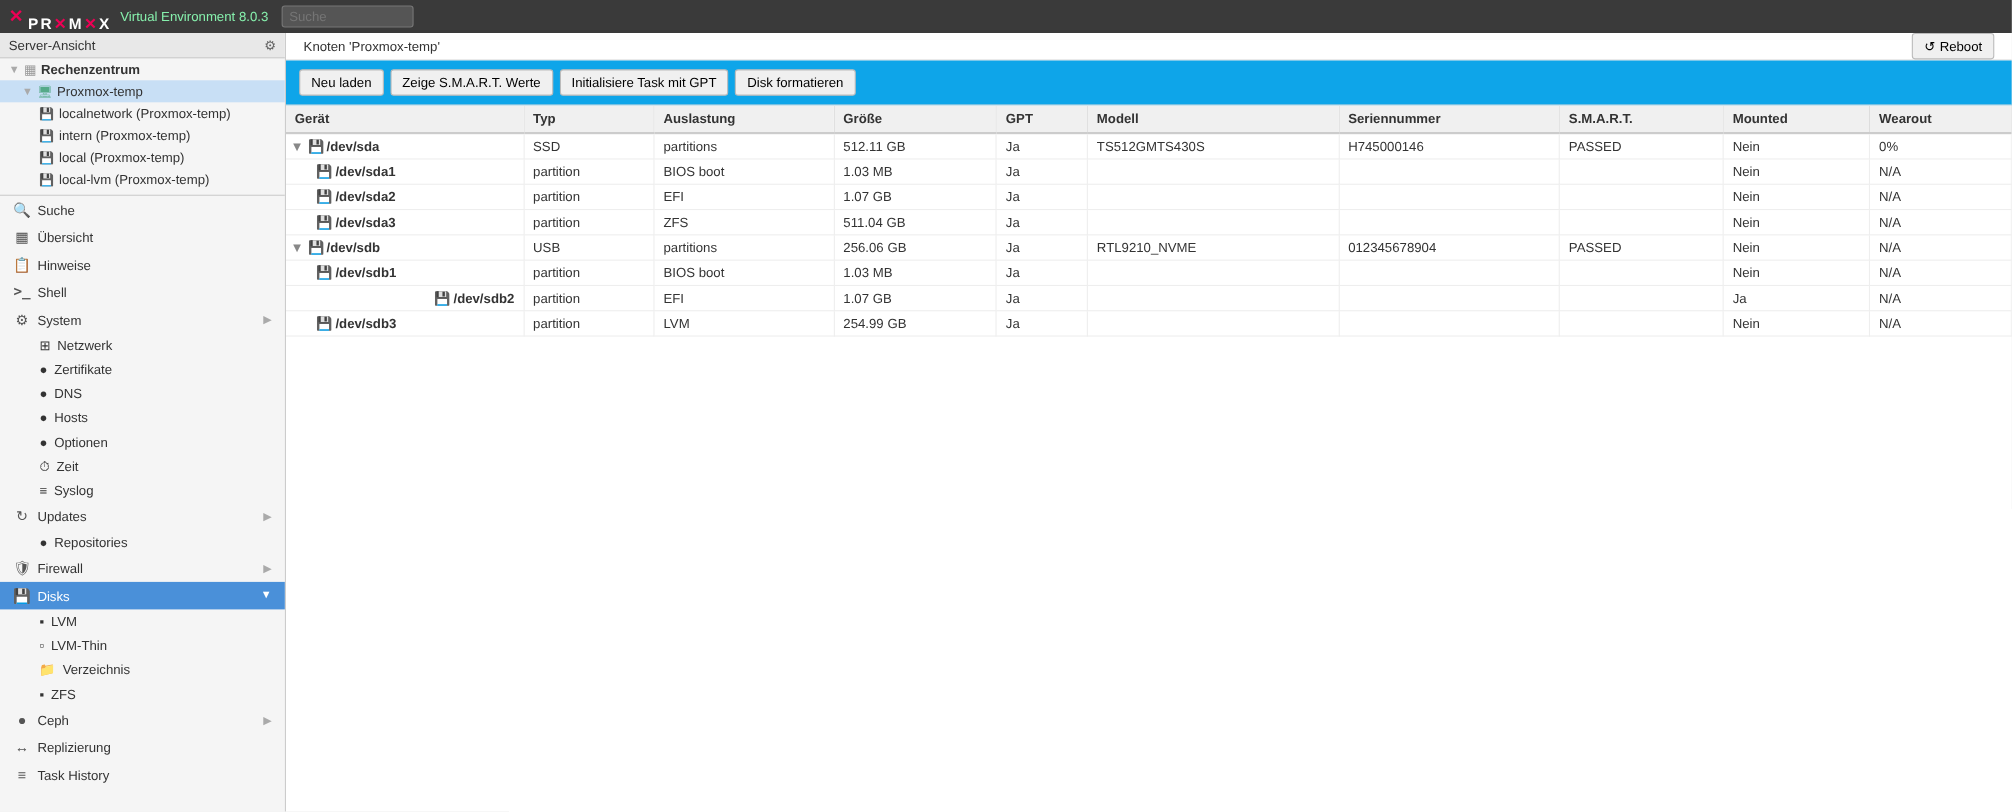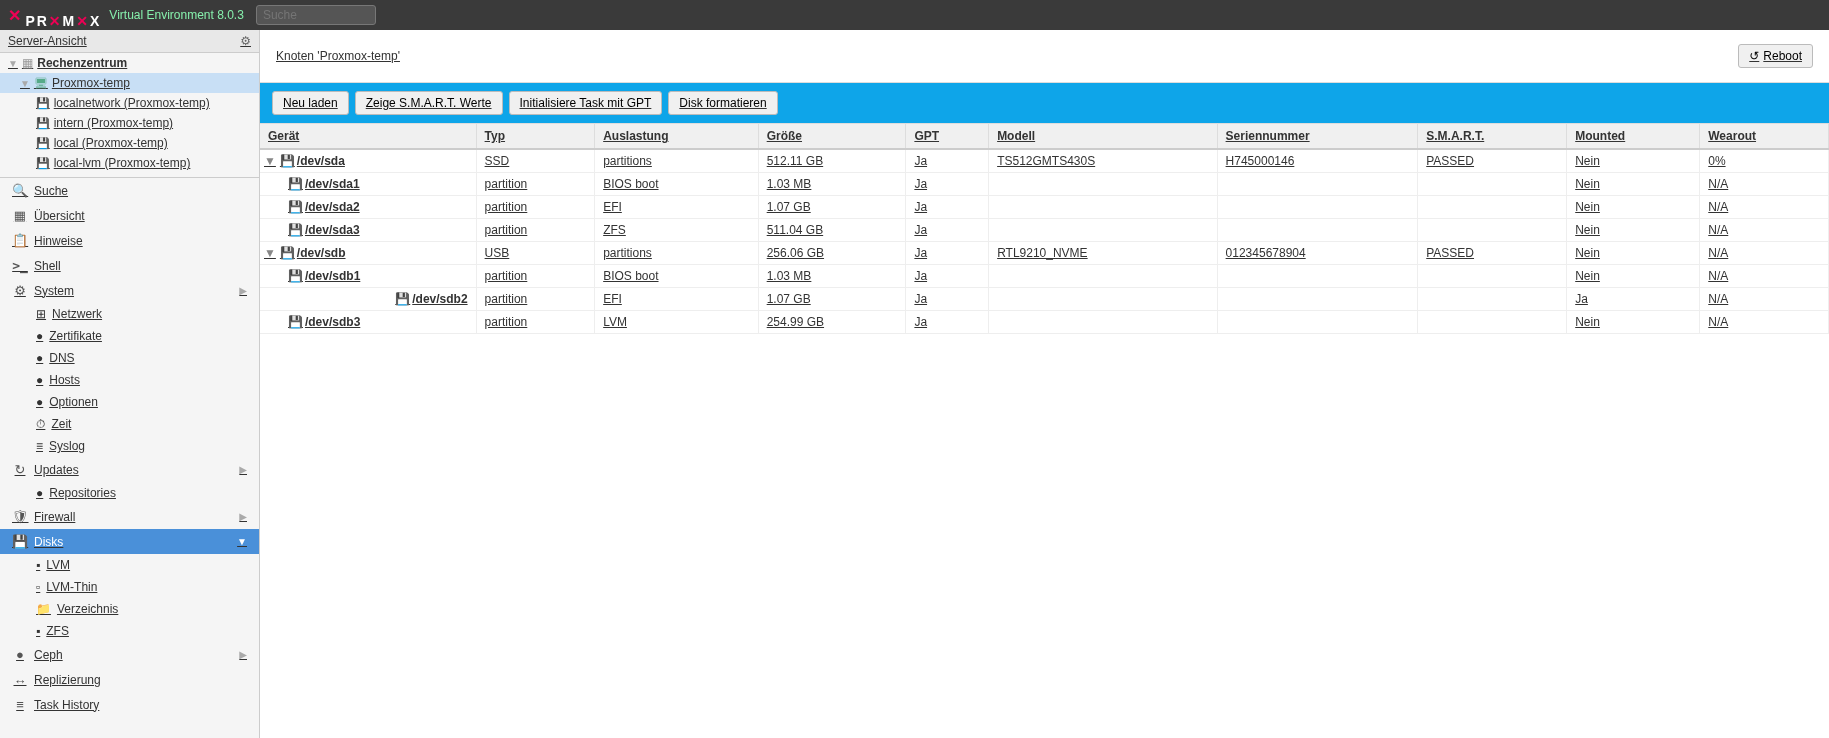--- a/index.html
+++ b/index.html
@@ -4,41 +4,41 @@
   <style>
     * { box-sizing: border-box; margin: 0; padding: 0; }
     body { font-family: Arial, sans-serif; font-size: 12px; background: #f0f0f0; color: #333; height: 738px; overflow: hidden; display: flex; flex-direction: column; }
 
     
     .topbar { background: #3a3a3a; height: 30px; display: flex; align-items: center; padding: 0 8px; gap: 8px; flex-shrink: 0; }
     .topbar-logo { display: flex; align-items: center; gap: 4px; }
     .topbar-search { margin-left: 4px; background: #555; border: 1px solid #777; color: #eee; padding: 2px 6px; border-radius: 3px; font-size: 12px; width: 120px; }
 
     
-    .main-layout { display: flex; flex: 1; overflow: hidden; text-decoration: underline; }
+    .main-layout { display: flex; flex: 1; overflow: hidden; }
 
     
     .sidebar { width: 260px; background: #f5f5f5; border-right: 1px solid #ccc; display: flex; flex-direction: column; flex-shrink: 0; overflow-y: auto; }
     .sidebar-header { display: flex; align-items: center; justify-content: space-between; padding: 4px 8px; background: #e8e8e8; border-bottom: 1px solid #ccc; }
 
     .tree-item { padding: 3px 8px; cursor: pointer; display: flex; align-items: center; gap: 4px; white-space: nowrap; }
     .tree-item.selected { background: #c8dff5; }
 
     
     .nav-menu { display: flex; flex-direction: column; }
     .nav-item { display: flex; align-items: center; gap: 6px; padding: 5px 12px; cursor: pointer; color: #333; }
     .nav-item.active { background: #c8dff5; }
     .nav-item .icon { font-size: 13px; width: 16px; text-align: center; color: #555; }
     .nav-sub { padding-left: 24px; }
     .nav-sub-item { display: flex; align-items: center; gap: 6px; padding: 4px 12px; cursor: pointer; color: #333; }
     .chevron { font-size: 10px; color: #aaa; }
 
     
     .content { flex: 1; display: flex; flex-direction: column; overflow: hidden; }
-    .content-header { padding: 14px 16px; background: #fff; border-bottom: 1px solid #ddd; display: flex; align-items: center; justify-content: space-between; }
+    .content-header { padding: 0 16px; background: #fff; border-bottom: 1px solid #ddd; display: flex; align-items: center; justify-content: space-between; }
     .reboot-btn { background: #f0f0f0; border: 1px solid #bbb; padding: 4px 10px; border-radius: 3px; cursor: pointer; font-size: 12px; display: flex; align-items: center; gap: 4px; }
 
     .toolbar { display: flex; gap: 6px; padding: 8px 12px; background: #0ea5e9; border-bottom: 1px solid #ddd; }
     .toolbar-btn { background: #f0f0f0; border: 1px solid #bbb; padding: 4px 10px; border-radius: 3px; cursor: pointer; font-size: 12px; white-space: nowrap; }
 
     
     .table-wrapper { flex: 1; overflow-y: auto; background: white; }
     table { width: 100%; border-collapse: collapse; font-size: 12px; }
     th { background: #f0f0f0; border-bottom: 2px solid #ccc; border-right: 1px solid #ddd; padding: 5px 8px; text-align: left; font-weight: bold; white-space: nowrap; position: sticky; top: 0; }
     td { border-bottom: 1px solid #eee; border-right: 1px solid #eee; padding: 4px 8px; white-space: nowrap; }

